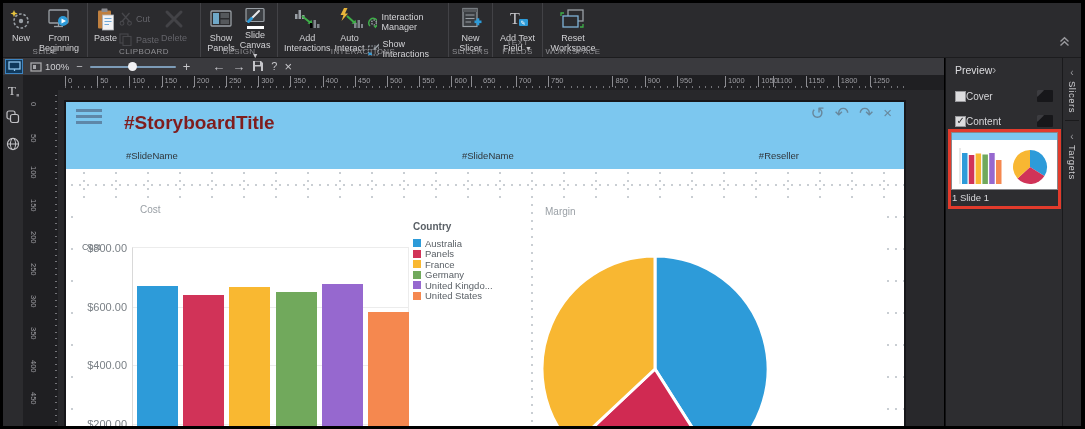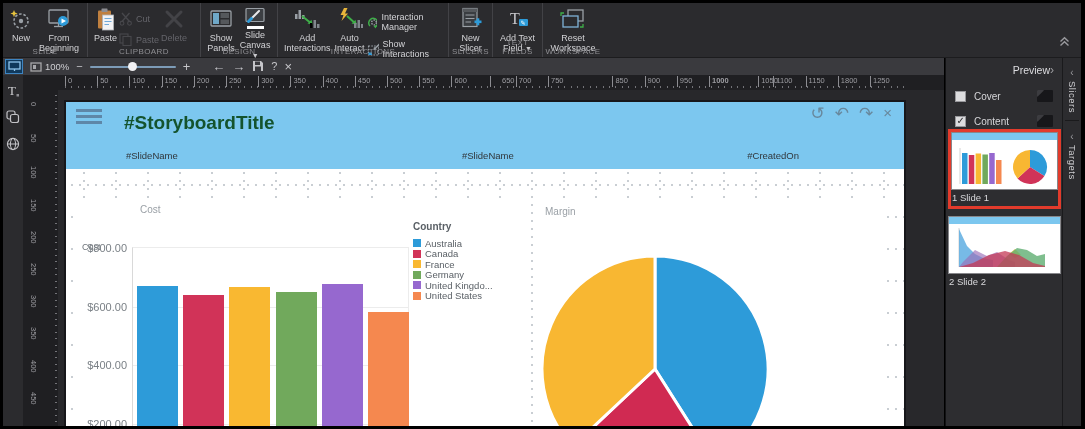--- a/index.html
+++ b/index.html
@@ -42,43 +42,43 @@
   .hruler{position:absolute;left:58px;top:75px;width:886px;height:15px;background:#1f1f22;}
   .hruler::after{content:"";position:absolute;left:7px;right:40px;bottom:2px;height:2px;
      background-image:repeating-linear-gradient(90deg,#737378 0 1px,transparent 1px 6.4px);}
   .hrlabel{position:absolute;top:1px;font-size:7.5px;color:#9d9da2;border-left:1px solid #8d8d92;padding-left:2px;height:11px;line-height:10px;}
   
   .canvasarea{position:absolute;left:58px;top:90px;width:886px;height:336px;background:#28282b;overflow:hidden;}
   .slide{position:absolute;left:6px;top:10px;width:842px;height:345px;background:#fff;border:2px solid #17171a;}
   .slide-header{position:relative;height:67px;background:#7cc7ef;}
   .hamburger{position:absolute;left:10px;top:7px;width:26px;cursor:pointer;}
   .hamburger div{height:2.5px;background:#5e87a8;margin-bottom:3.5px;}
-  .sb-title{position:absolute;left:58px;top:10px;font-size:19px;font-weight:600;color:#14532d;}
+  .sb-title{position:absolute;left:58px;top:10px;font-size:19px;font-weight:600;color:#7f1d1d;}
   .sname{position:absolute;bottom:8px;font-size:9.5px;color:#30363b;}
   .hdr-ctrls{position:absolute;right:12px;top:2px;display:flex;gap:10px;font-size:17px;color:#68889d;}
   .hdr-ctrls span{cursor:pointer;line-height:1.2;}
   .slide-body{position:absolute;left:0;top:67px;right:0;bottom:0;background-color:#fff;
      background-image:radial-gradient(circle,#c9ced3 0.9px,rgba(0,0,0,0) 1.1px),radial-gradient(circle,#c9ced3 0.9px,rgba(0,0,0,0) 1.1px);
      background-size:8px 32px,32px 8px;background-position:2px 0,2px 0;}
   .chart-item{position:absolute;background:#fff;}
   .chart-title{position:absolute;font-size:10px;color:#9aa0a6;}
   .axis-title{position:absolute;font-size:9px;color:#6e747a;}
   .ytick{position:absolute;width:46px;text-align:right;font-size:11px;color:#7a8086;}
   .plot{position:absolute;border:1px solid #ececec;border-left:1px solid #d9d9d9;background:#fff;}
   .gridline{position:absolute;left:0;right:0;height:1px;background:#ececec;}
   .bar{position:absolute;width:41px;}
   .legend{position:absolute;}
   .legend-title{font-size:10px;font-weight:bold;color:#5a6066;margin-bottom:6px;}
   .legend-item{display:flex;align-items:center;gap:4px;font-size:9.5px;color:#5a6066;height:10px;margin-bottom:0.5px;}
   .legend-swatch{width:8px;height:8px;flex:0 0 8px;}
   
   .preview{position:absolute;left:945px;top:58px;width:117px;height:368px;background:#2d2d30;border-left:1px solid #121214;}
-  .prev-header{display:flex;justify-content:flex-end;align-items:center;padding:5px 8px 0 9px;font-size:10.5px;color:#dddde0;}
+  .prev-header{display:flex;justify-content:flex-start;align-items:center;padding:5px 8px 0 9px;font-size:10.5px;color:#dddde0;}
   .prev-chevron{color:#9a9a9e;font-size:12px;cursor:pointer;}
-  .prev-row{display:flex;align-items:center;gap:8px;padding:0 9px;margin-top:13px;font-size:10px;color:#d6d6d9;}
+  .prev-row{display:flex;align-items:center;padding:0 9px;margin-top:13px;font-size:10px;color:#d6d6d9;}
   .cb{position:relative;width:11px;height:11px;background:#dcdcde;border:1px solid #98989c;}
   .cb.checked::after{content:"✓";position:absolute;left:0.5px;top:-2px;font-size:10px;color:#2b2b2e;}
   .slideglyph{margin-left:auto;width:16px;height:12px;background:#17171a;border-radius:1px;position:relative;overflow:hidden;}
   .slideglyph::after{content:"";position:absolute;left:-4px;top:-4px;width:9px;height:9px;background:#3c3c40;transform:rotate(45deg);}
   .thumb-wrap{position:absolute;left:2px;width:113px;}
   .thumb-wrap.selected{border:3px solid #e23b2c;}
   .thumb{background:#fff;border:1px solid #87878b;}
   .thumb .strip{height:7px;background:#7cc7ef;}
   .thumb-label{font-size:9.5px;color:#d9d9dc;padding:2px 1px 3px;}
   
@@ -356,28 +356,28 @@
       <span class="hrlabel" style="left: 103.6px;">150</span>
       <span class="hrlabel" style="left: 135.8px;">200</span>
       <span class="hrlabel" style="left: 168px;">250</span>
       <span class="hrlabel" style="left: 200.2px;">300</span>
       <span class="hrlabel" style="left: 232.4px;">350</span>
       <span class="hrlabel" style="left: 264.6px;">400</span>
       <span class="hrlabel" style="left: 296.8px;">450</span>
       <span class="hrlabel" style="left: 329px;">500</span>
       <span class="hrlabel" style="left: 361.2px;">550</span>
       <span class="hrlabel" style="left: 393.4px;">600</span>
-      <span class="hrlabel" style="left: 432px; padding-left: 11px;">650</span>
+      <span class="hrlabel" style="left: 413px; padding-left: 11px;">650</span>
       <span class="hrlabel" style="left: 457.8px;">700</span>
       <span class="hrlabel" style="left: 490px;">750</span>
       <span class="hrlabel" style="left: 522.2px; margin-top: 27px;">800</span>
       <span class="hrlabel" style="left: 554.4px;">850</span>
       <span class="hrlabel" style="left: 586.6px;">900</span>
       <span class="hrlabel" style="left: 618.8px;">950</span>
-      <span class="hrlabel" style="left: 651px; font-weight: bold;">1000</span>
+      <span class="hrlabel" style="left: 667px;">1000</span>
       <span class="hrlabel" style="left: 683.2px; margin-left: 17px;">1050</span>
       <span class="hrlabel" style="left: 715.4px;">1100</span>
       <span class="hrlabel" style="left: 747.6px;">1150</span>
       <span class="hrlabel" style="left: 779.8px;">1800</span>
       <span class="hrlabel" style="left: 812px;">1250</span>
     </div>
   <div class="vruler">
       <span class="vrlabel" style="top: 27px;">0</span>
       <span class="vrlabel" style="top: 59.2px;">50</span>
       <span class="vrlabel" style="top: 91.4px;">100</span>
@@ -394,21 +394,21 @@
     <div class="slide">
       <div class="slide-header">
         <div class="hamburger">
             <div></div>
             <div></div>
             <div style="margin-bottom:0"></div>
           </div>
         <div class="sb-title">#StoryboardTitle</div>
         <div class="sname" style="left:60px">#SlideName</div>
         <div class="sname" style="left:396px">#SlideName</div>
-        <div class="sname" style="right:105px">#CreatedOn</div>
+        <div class="sname" style="right:105px">#Reseller</div>
         <div class="hdr-ctrls">
           <span>↺</span>
           <span>↶</span>
           <span>↷</span>
           <span style="font-size:15px">×</span>
         </div>
       </div>
       <div class="slide-body">
 
         <div class="chart-item" style="left:7px;top:29px;width:458px;height:300px">
@@ -433,21 +433,21 @@
             </div>
           <div class="legend" style="left:340px;top:23px">
             <div class="legend-title">Country</div>
             <div id="bar-legend-items">
                 <div class="legend-item">
                   <span class="legend-swatch" style="background: rgb(45, 155, 217);"></span>
                   <span>Australia</span>
                 </div>
                 <div class="legend-item">
                   <span class="legend-swatch" style="background: rgb(209, 51, 88);"></span>
-                  <span>Canada</span>
+                  <span>Panels</span>
                 </div>
                 <div class="legend-item">
                   <span class="legend-swatch" style="background: rgb(249, 184, 49);"></span>
                   <span>France</span>
                 </div>
                 <div class="legend-item">
                   <span class="legend-swatch" style="background: rgb(113, 169, 92);"></span>
                   <span>Germany</span>
                 </div>
                 <div class="legend-item">
@@ -505,34 +505,20 @@
           <g transform="translate(78,27)">
             <path d="M0 -17 A17 17 0 0 1 14.4 9 L0 0 Z" fill="#2d9bd9"></path>
             <path d="M14.4 9 A17 17 0 0 1 -12.5 11.5 L0 0 Z" fill="#d13358"></path>
             <path d="M-12.5 11.5 A17 17 0 0 1 0 -17 L0 0 Z" fill="#f8b732"></path>
           </g>
         </svg>
       </div>
       <div class="thumb-label">1 Slide 1</div>
     </div>
 
-    <div class="thumb-wrap" id="thumb-1" style="top:158px">
-      <div class="thumb" style="height:58px">
-        <div class="strip"></div>
-        <svg width="104" height="48">
-          <line x1="10" y1="4" x2="10" y2="43" stroke="#c8c8c8" stroke-width="0.8"></line>
-          <polygon points="10,43 10,5 18,22 26,30 34,34 44,36 44,43" fill="#4aa3dd" opacity="0.75"></polygon>
-          <polygon points="10,43 14,38 26,26 38,32 48,28 60,36 66,38 66,43" fill="#9a6fb8" opacity="0.65"></polygon>
-          <polygon points="60,30 66,25 72,31 66,34" fill="#e8c23a" opacity="0.85"></polygon>
-          <polygon points="48,43 58,32 68,24 78,26 88,32 96,30 96,43" fill="#5fae72" opacity="0.8"></polygon>
-          <polygon points="10,43 24,39 40,31 56,27 70,31 84,39 96,42 96,43" fill="#c43a56" opacity="0.75"></polygon>
-        </svg>
-      </div>
-      <div class="thumb-label">2 Slide 2</div>
-    </div>
   </div>
 
   <div class="sidetabs">
     <div class="sidetab" style="margin-top:6px">
       <span class="chv">‹</span>
       <span class="vtext">Slicers</span>
     </div>
     <div class="tabdivider"></div>
     <div class="sidetab">
       <span class="chv">‹</span>

